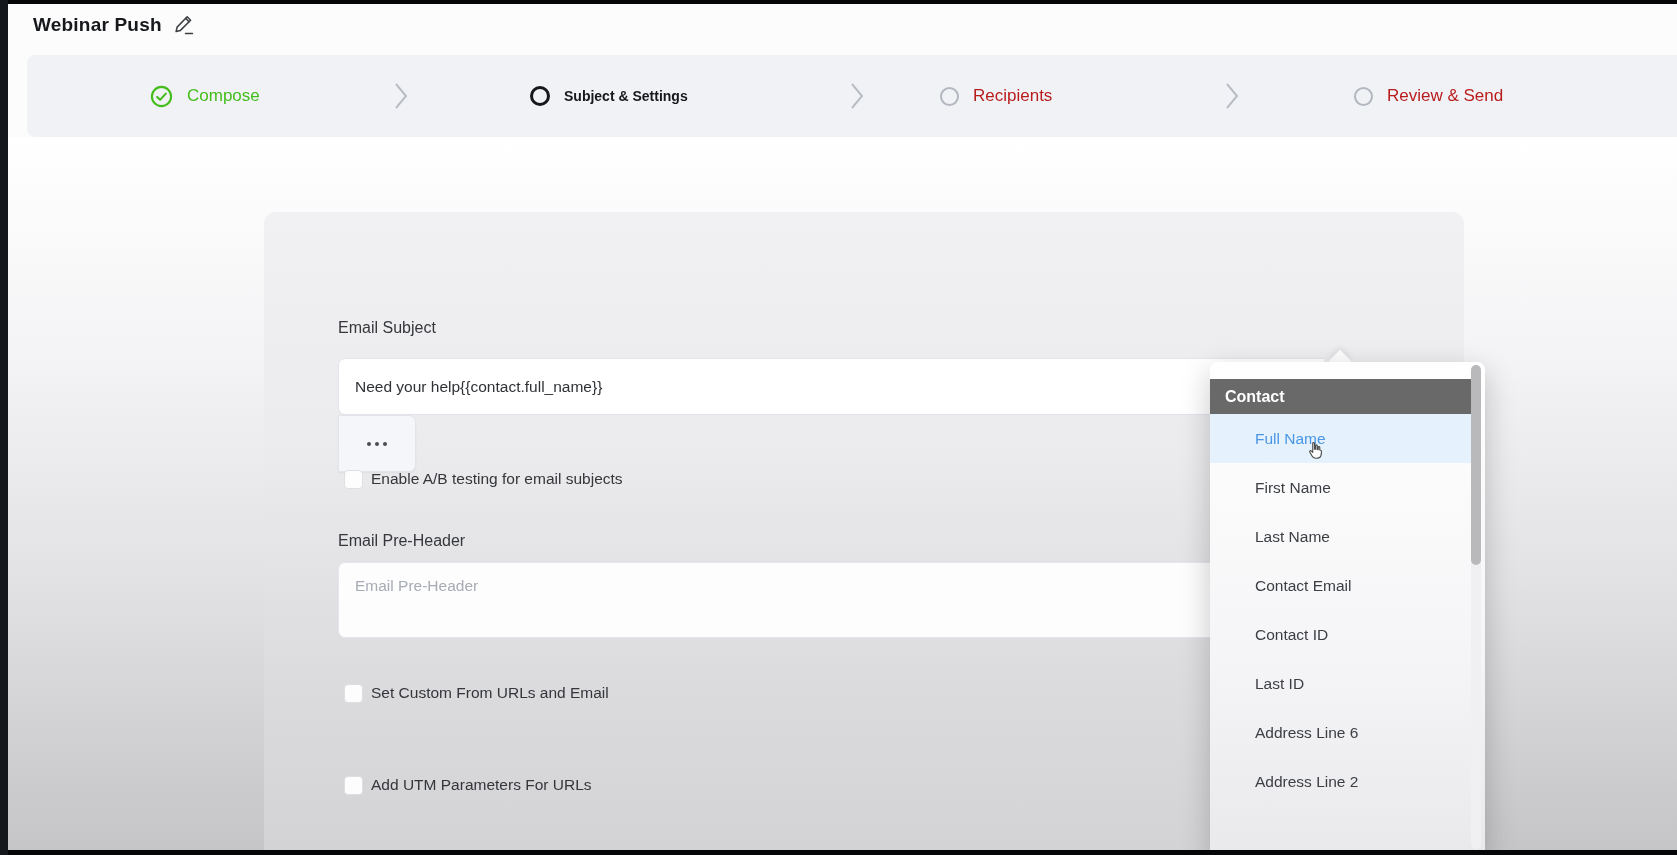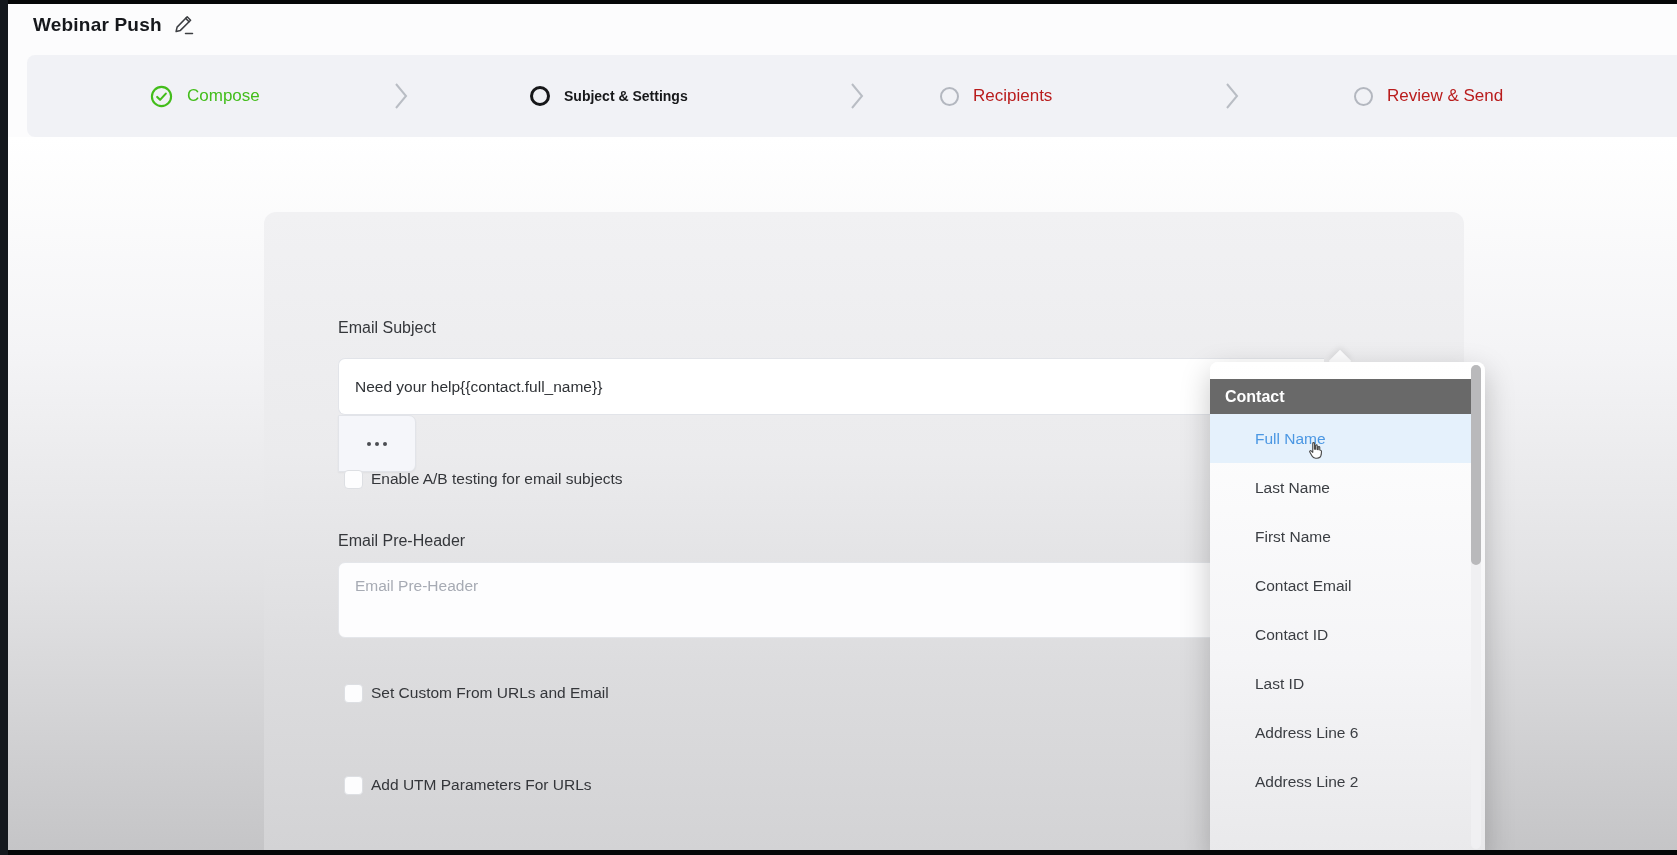--- a/index.html
+++ b/index.html
@@ -171,24 +171,24 @@
 
       <div class="dd-item active">
         <span>Full Name</span>
         <span class="hand-cursor">
           <svg width="21" height="23" viewBox="0 0 24 26" fill="#fefefe" stroke="#4a4a4a" stroke-width="1.3" stroke-linejoin="round">
             <path d="M10 5c0-1.4 2-1.4 2 0v6.4l1.2.15V7.6c0-1.3 1.9-1.3 1.9 0v4.2l1.1.2V9.4c0-1.2 1.8-1.2 1.8 0v3.1l1 .3c.6.2 1 .8 1 1.4l-.3 3.3c-.3 2.6-2.3 4.3-4.9 4.3h-1.6c-1.7 0-3.2-.9-4-2.4l-2.6-4.7c-.6-1 .7-2 1.6-1.2l1.8 1.6z"></path>
           </svg>
         </span>
       </div>
       <div class="dd-item">
+          <span>First Name</span>
+        </div>
+      <div class="dd-item">
           <span>Last Name</span>
-        </div>
-      <div class="dd-item">
-          <span>First Name</span>
         </div>
       <div class="dd-item">
           <span>Contact Email</span>
         </div>
       <div class="dd-item">
           <span>Contact ID</span>
         </div>
       <div class="dd-item">
           <span>Last ID</span>
         </div>

